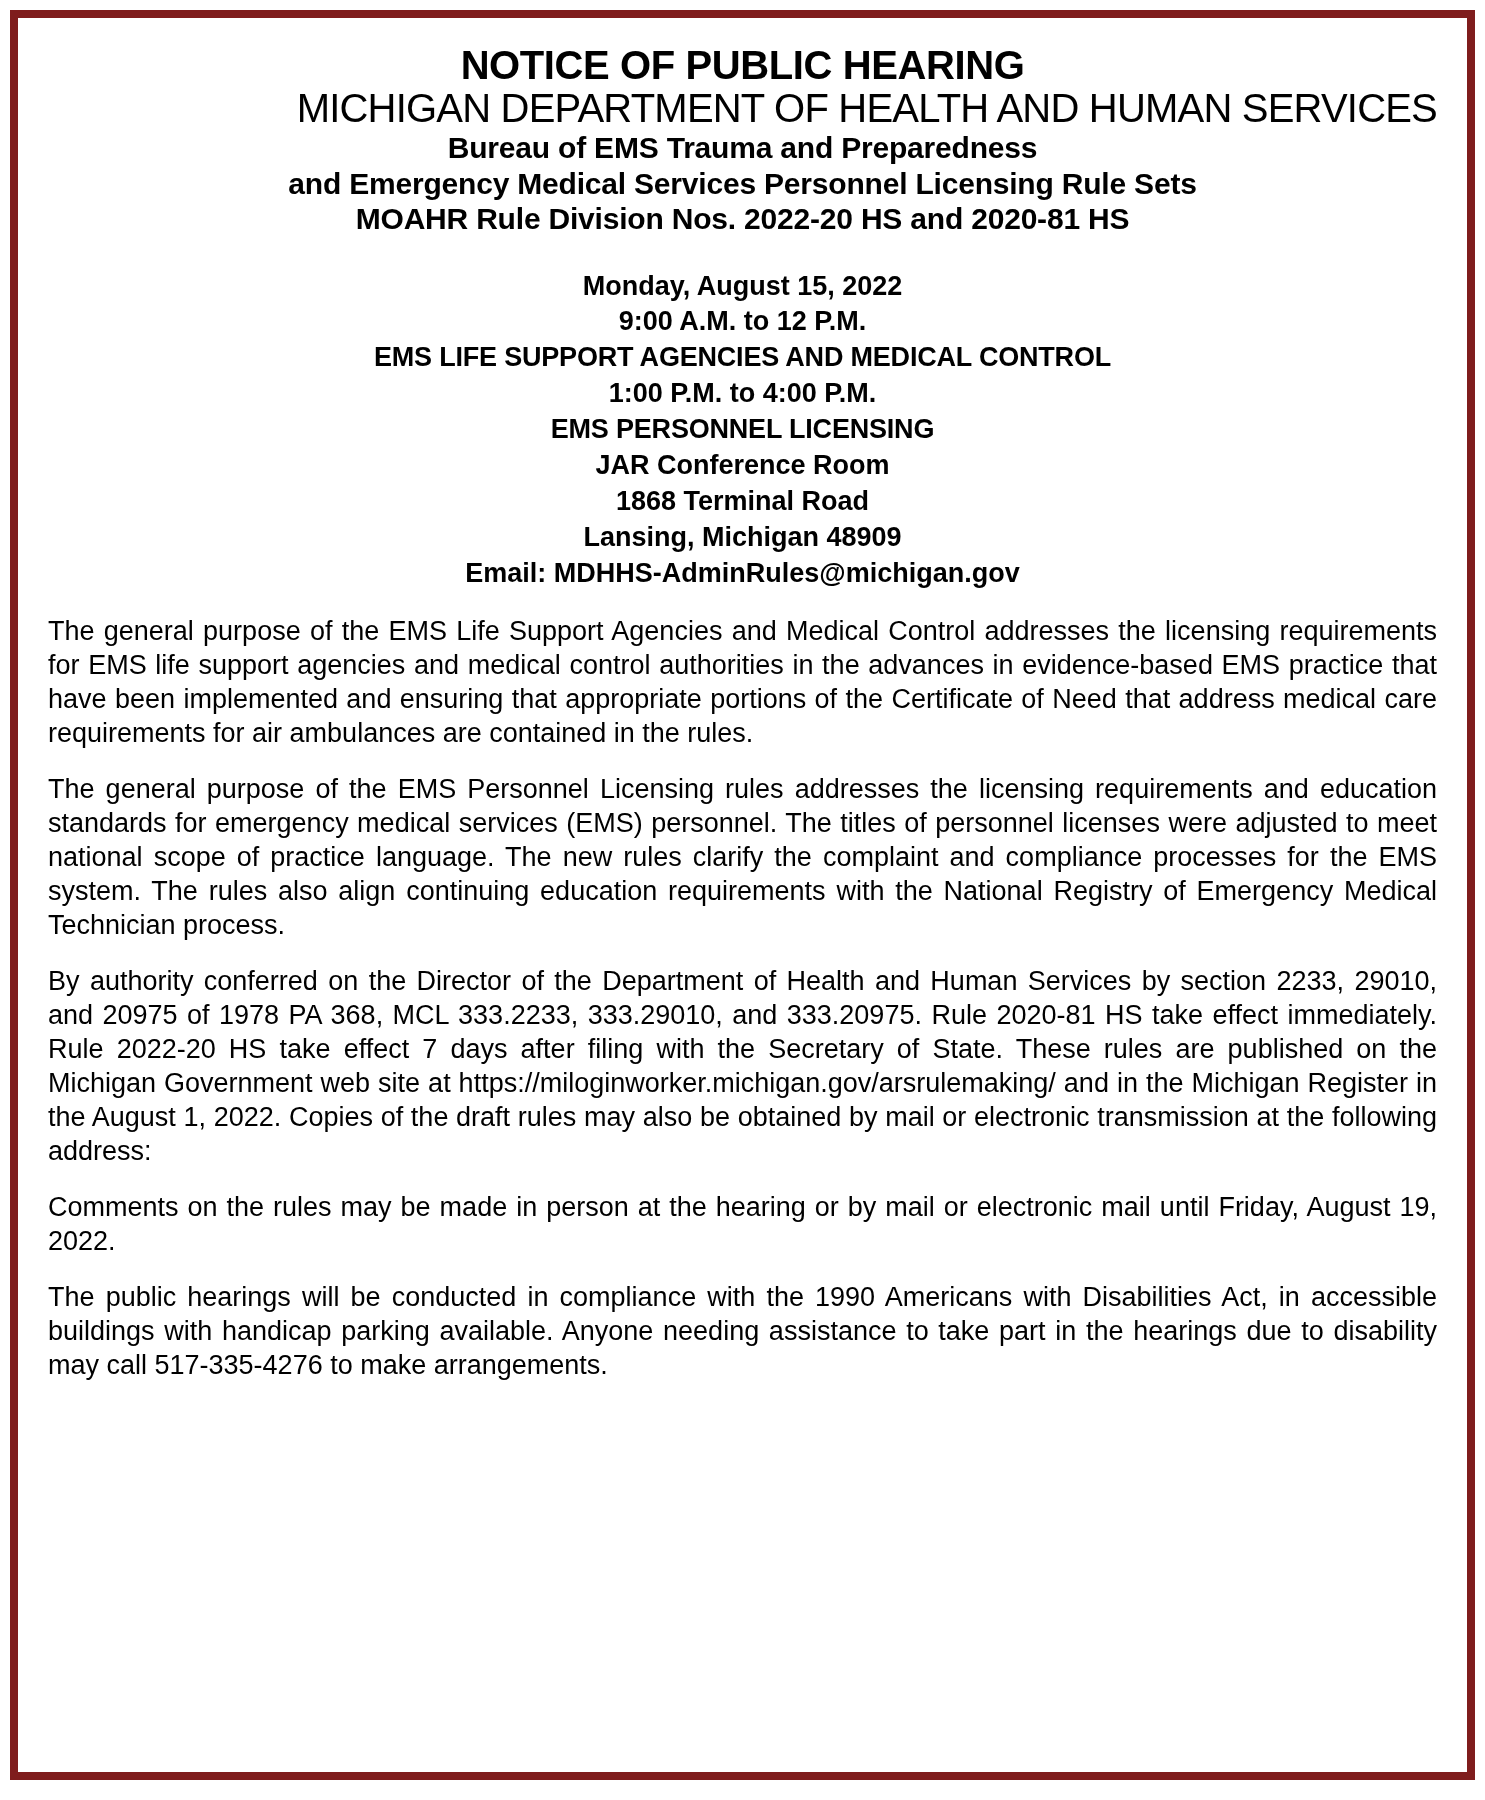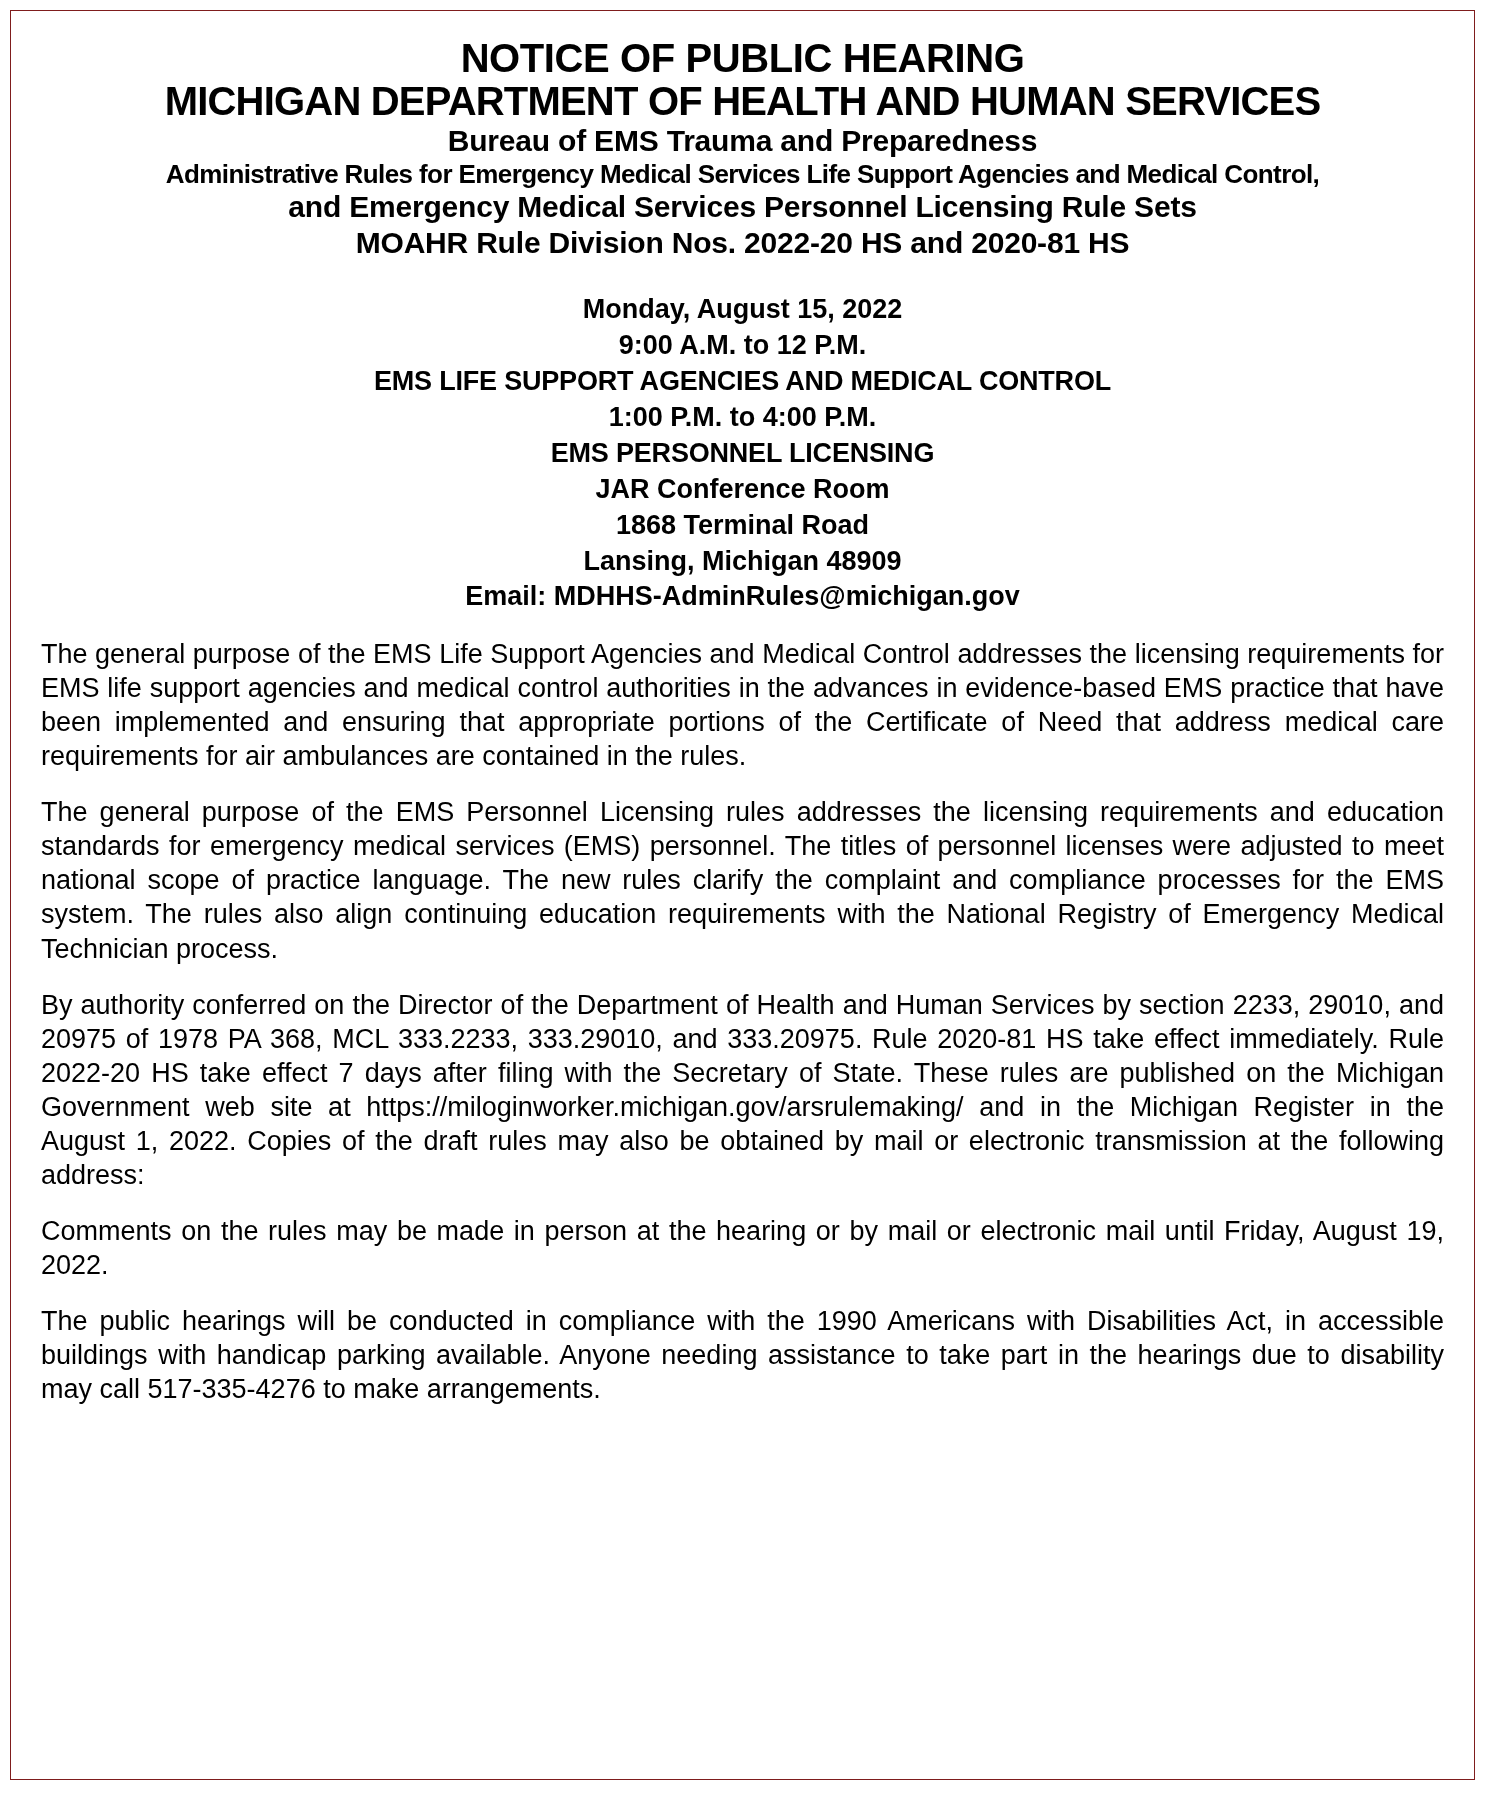--- a/index.html
+++ b/index.html
@@ -13,40 +13,41 @@
   }
   .page {
     width: 1485px;
     min-height: 1800px;
     box-sizing: border-box;
     background: #ffffff;
     padding: 0;
     position: relative;
   }
   .notice-frame {
-    border: 1px solid #7f1d1d;
+    border: 8px solid #7f1d1d;
     margin: 10px 10px 10px 10px;
     box-sizing: border-box;
     padding: 26px 30px 30px 30px;
     min-height: 1770px;
   }
   .title-block {
     text-align: center;
   }
   .title-main {
     font-weight: bold;
     font-size: 40px;
     line-height: 1.08;
     letter-spacing: -0.4px;
   }
   .title-main2 {
-    font-weight: bold;
+    font-weight: normal;
     font-size: 40px;
     line-height: 1.08;
     letter-spacing: -0.8px;
+    text-align: right;
   }
   .title-sub {
     font-weight: bold;
     font-size: 30px;
     line-height: 1.18;
     letter-spacing: -0.2px;
   }
   .title-sub-wide {
     font-weight: bold;
     font-size: 26px;
@@ -83,21 +84,20 @@
 </head>
 <body>
 
 <div class="page">
   <div class="notice-frame">
 
     <div class="title-block">
       <div class="title-main">NOTICE OF PUBLIC HEARING</div>
       <div class="title-main2">MICHIGAN DEPARTMENT OF HEALTH AND HUMAN SERVICES</div>
       <div class="title-sub">Bureau of EMS Trauma and Preparedness</div>
-      <div class="title-sub-wide">Administrative Rules for Emergency Medical Services Life Support Agencies and Medical Control,</div>
       <div class="title-sub">and Emergency Medical Services Personnel Licensing Rule Sets</div>
       <div class="title-sub">MOAHR Rule Division Nos. 2022-20 HS and 2020-81 HS</div>
     </div>
 
 
     <div class="center-block">
       <span class="line">Monday, August 15, 2022</span>
       <span class="line">9:00 A.M. to 12 P.M.</span>
       <span class="line caps">EMS LIFE SUPPORT AGENCIES AND MEDICAL CONTROL</span>
       <span class="line">1:00 P.M. to 4:00 P.M.</span>

